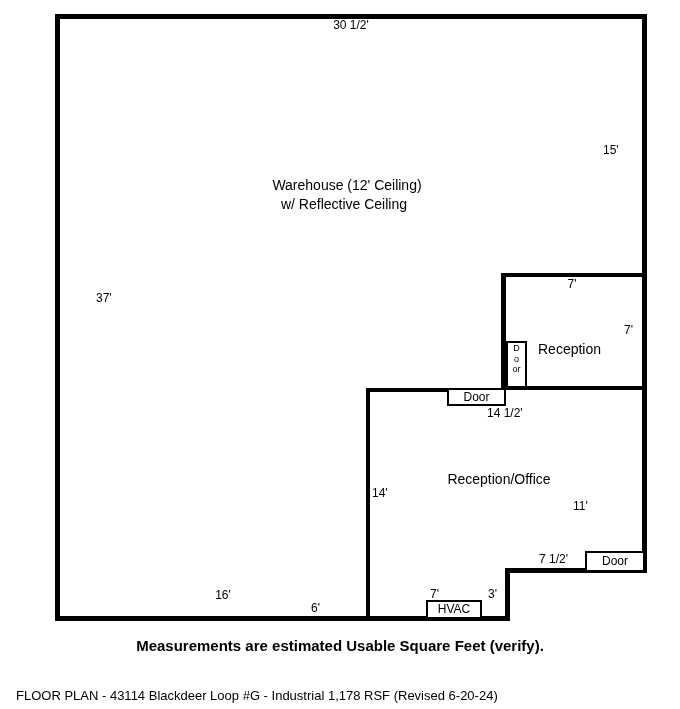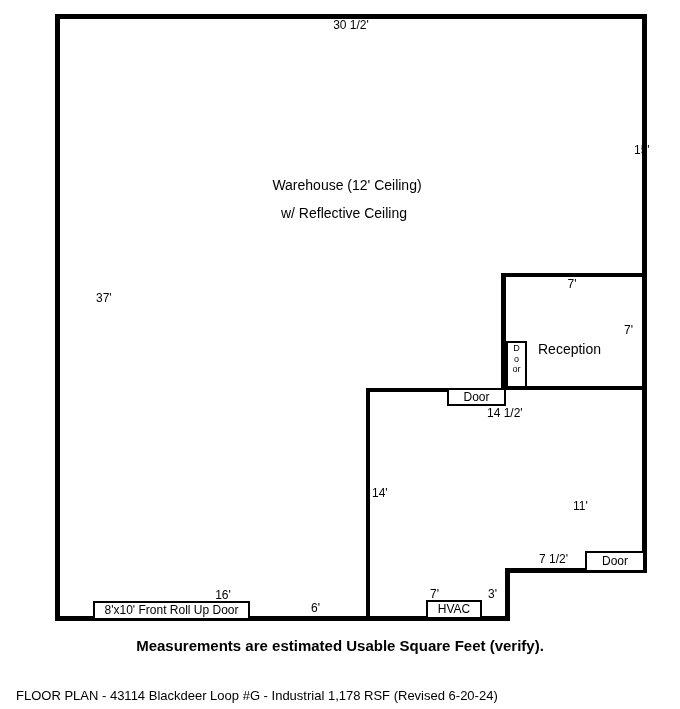--- a/index.html
+++ b/index.html
@@ -36,33 +36,31 @@
 
   <div class="vdoor" style="left:506px;top:341px;width:21px;height:47px;">
     <span>Door</span>
   </div>
   <div class="box" style="left:447px;top:388px;width:59px;height:18px;">
     <span>Door</span>
   </div>
   <div class="box" style="left:585px;top:551px;width:60px;height:21px;">
     <span>Door</span>
   </div>
-  <div class="box" style="left:93px;top:601px;width:157px;height:19px;">
-    <span>8'x10' Front Roll Up Door</span>
-  </div>
   <div class="box" style="left:426px;top:600px;width:56px;height:19px;">
     <span>HVAC</span>
   </div>
 
   <div class="room-lbl ctr" style="left:347px;top:176px;text-align:center;">Warehouse (12' Ceiling)</div>
-  <div class="room-lbl ctr" style="left:344px;top:204px;text-align:center;">w/ Reflective Ceiling</div>
+  <div class="room-lbl ctr" style="left:344px;top:195px;text-align:center;">w/ Reflective Ceiling</div>
   <div class="room-lbl" style="left:538px;top:340px;">Reception</div>
+  <div class="room-lbl ctr" style="left:499px;top:470px;">Reception/Office</div>
 
   <div class="lbl ctr" style="left:351px;top:18px;">30 1/2'</div>
-  <div class="lbl" style="left:603px;top:143px;margin-left:31px;">15'</div>
+  <div class="lbl" style="left:603px;top:143px;">15'</div>
   <div class="lbl" style="left:60px;top:291px;margin-left:36px;">37'</div>
   <div class="lbl ctr" style="left:572px;top:277px;">7'</div>
   <div class="lbl" style="left:624px;top:323px;">7'</div>
   <div class="lbl" style="left:487px;top:406px;">14 1/2'</div>
   <div class="lbl" style="left:573px;top:455px;margin-top:44px;">11'</div>
   <div class="lbl" style="left:372px;top:486px;">14'</div>
   <div class="lbl" style="left:539px;top:552px;">7 1/2'</div>
   <div class="lbl" style="left:430px;top:587px;">7'</div>
   <div class="lbl" style="left:488px;top:587px;">3'</div>
   <div class="lbl ctr" style="left:223px;top:588px;">16'</div>

